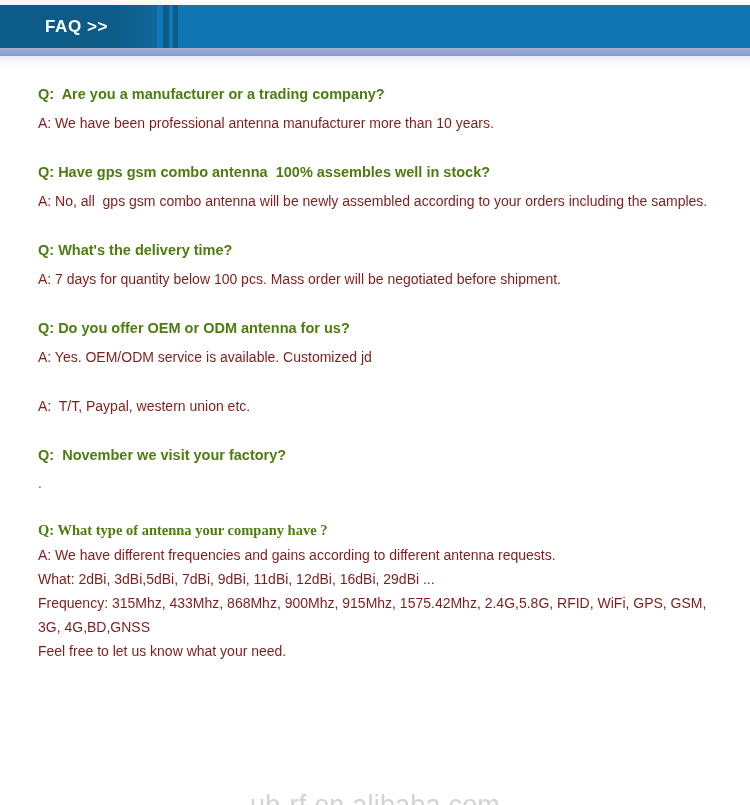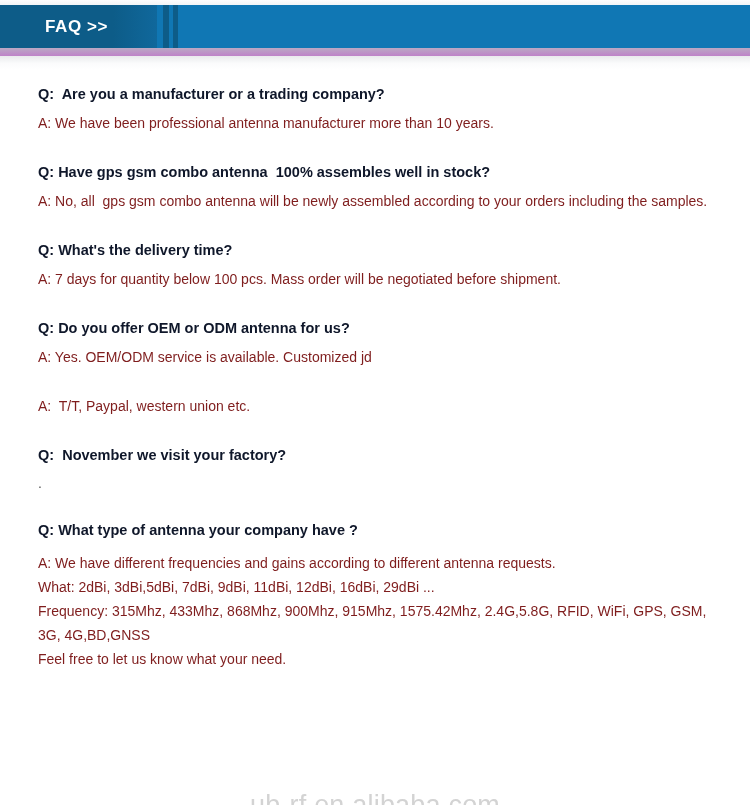--- a/index.html
+++ b/index.html
@@ -13,21 +13,21 @@
     font-family: "Liberation Sans", sans-serif;
     overflow: hidden;
     position: relative;
   }
 
   
   .banner-wrap {
     position: relative;
     width: 750px;
     height: 56px;
-    background: #a21caf;
+    background: #1d4ed8;
   }
   .banner-topstrip {
     position: absolute;
     top: 0; left: 0;
     width: 750px;
     height: 5px;
     background: linear-gradient(to bottom, #fdfdfd 0%, #f2f4f6 100%);
   }
   .banner {
     position: absolute;
@@ -90,21 +90,21 @@
   }
 
   .qa-block {
     margin-bottom: 24px;
   }
   .qa-block:last-child { margin-bottom: 0; }
 
   .question {
     font-size: 14.5px;
     font-weight: bold;
-    color: #0f172a;
+    color: #4d7c0f;
     line-height: 25px;
     margin: 0 0 4px 0;
     white-space: pre-wrap;
   }
   .answer {
     font-size: 14px;
     color: #7f1d1d;
     line-height: 25px;
     margin: 0;
     max-width: 672px;
@@ -114,21 +114,21 @@
 
   .stray-dot {
     font-size: 14px;
     color: #565656;
     line-height: 22px;
     margin: 2px 0 0 0;
   }
 
   
   .qa-block.tight .answer { line-height: 24px; }
-  .qa-block.tight .question { margin-bottom: 8px; }
+  .qa-block.tight .question { margin-bottom: 0; font-family: Liberation Serif, serif; }
 
   
   .watermark {
     position: absolute;
     left: 0;
     top: 762px;
     width: 750px;
     text-align: center;
     font-size: 27px;
     letter-spacing: 0.2px;

